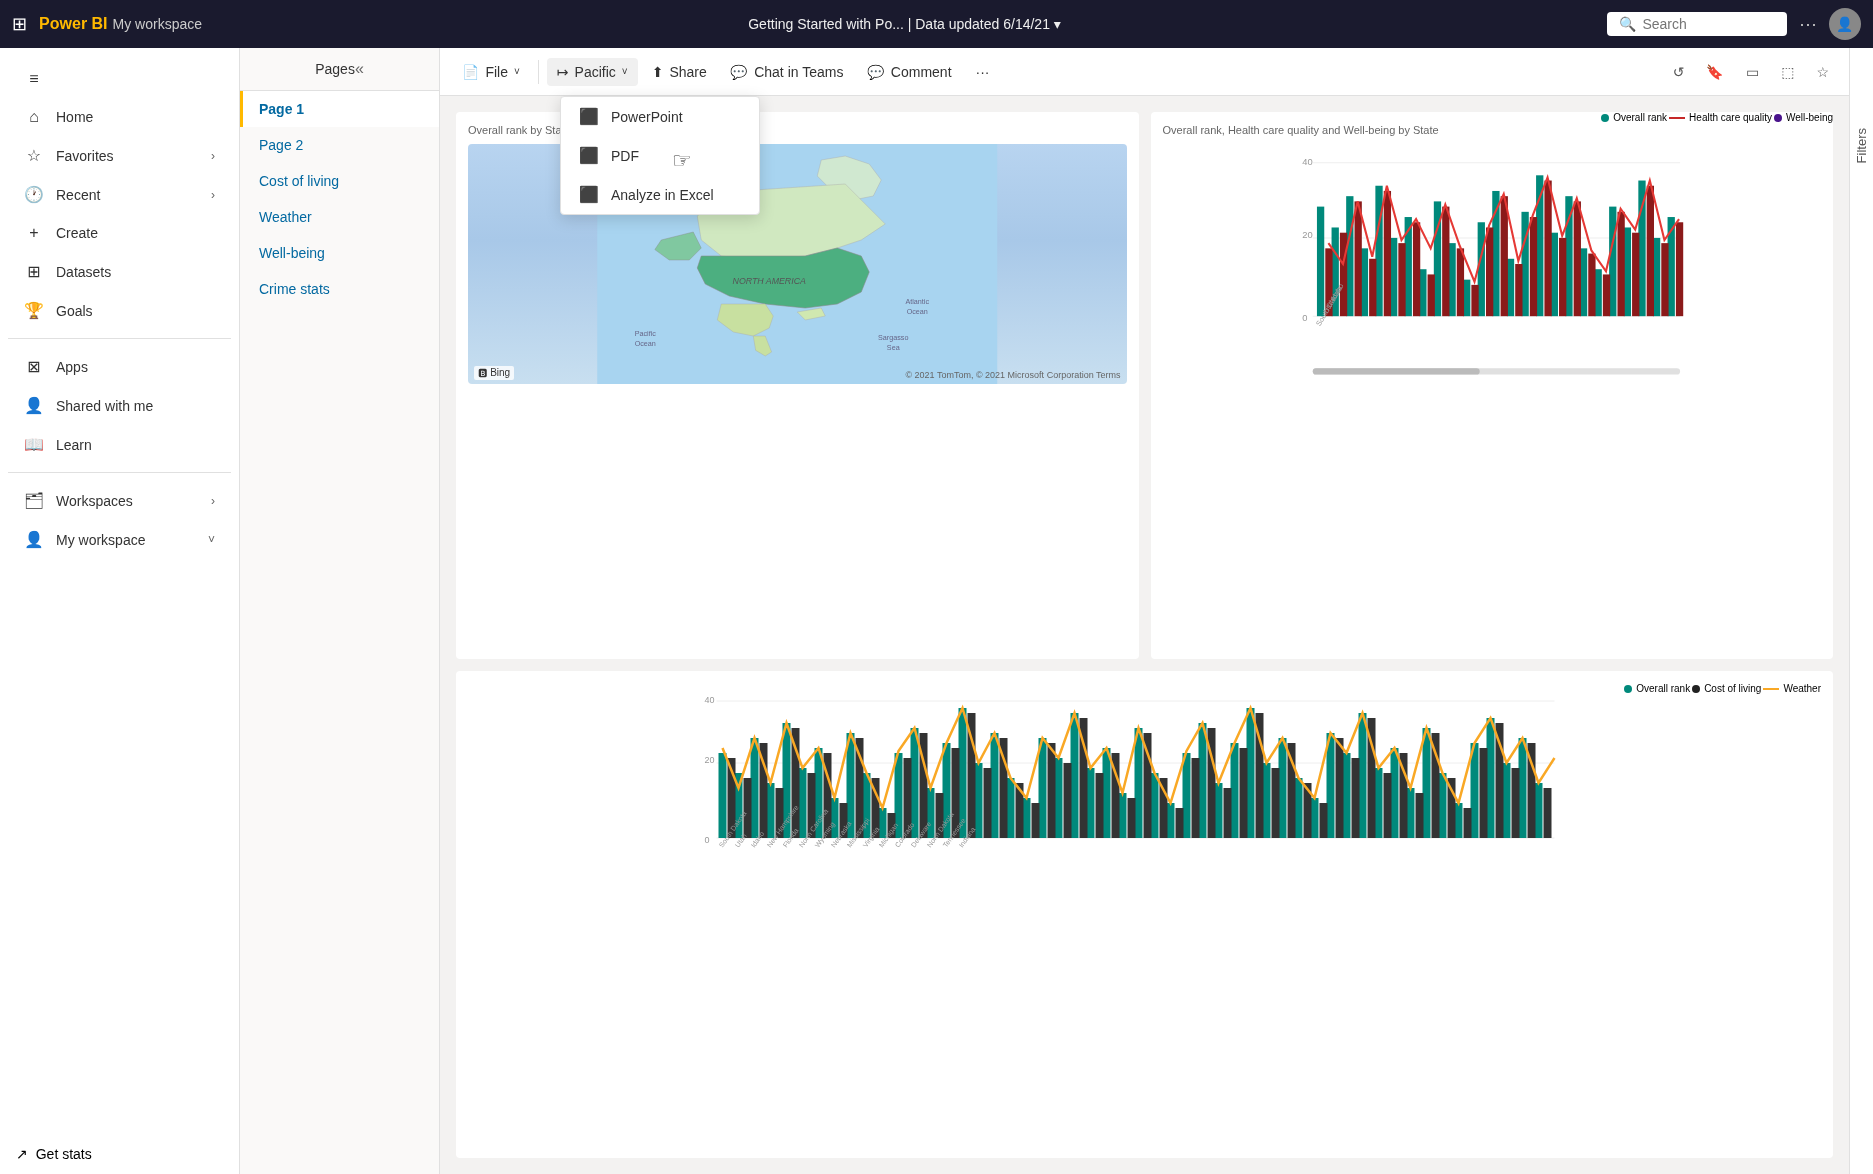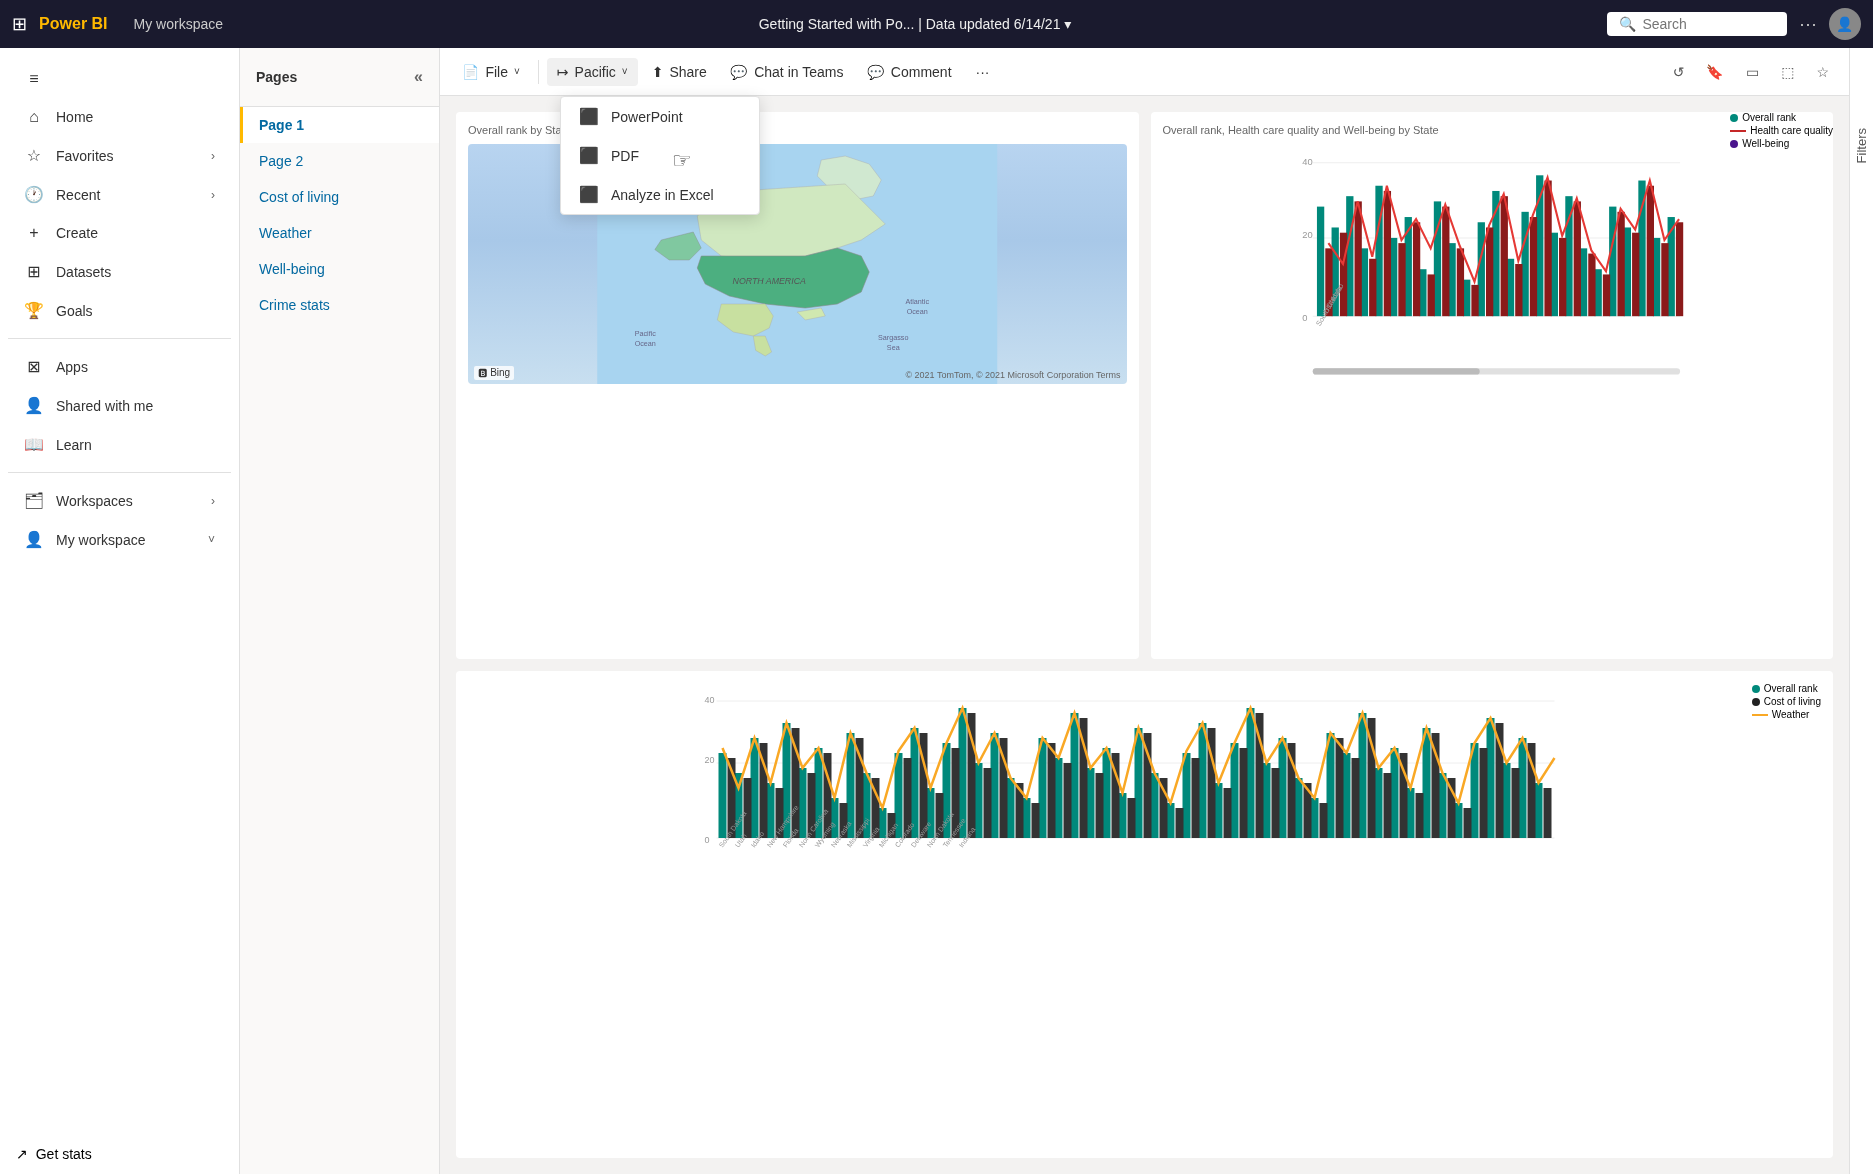--- a/index.html
+++ b/index.html
@@ -6,21 +6,21 @@
     body { font-family: 'Segoe UI', sans-serif; font-size: 14px; background: #f3f2f1; overflow: hidden; }
 
     
     .topbar {
       display: flex; align-items: center;
       background: #1a1a2e; color: #fff;
       height: 48px; padding: 0 12px;
       position: fixed; top: 0; left: 0; right: 0; z-index: 100;
     }
     .topbar-waffle { cursor: pointer; margin-right: 12px; font-size: 18px; }
-    .topbar-logo { font-size: 16px; font-weight: 700; margin-right: 26px; color: #ffb900; }
+    .topbar-logo { font-size: 16px; font-weight: 700; margin-right: 5px; color: #ffb900; }
     .topbar-workspace { font-size: 14px; color: #ccc; margin-right: auto; }
     .topbar-title { font-size: 14px; color: #eee; flex: 1; text-align: center; }
     .topbar-search {
       background: #fff; color: #333; border-radius: 4px;
       display: flex; align-items: center; padding: 4px 12px;
       width: 180px; font-size: 14px; margin-right: 12px;
     }
     .topbar-search input { border: none; outline: none; font-size: 14px; width: 130px; }
     .topbar-more { font-size: 18px; cursor: pointer; color: #ccc; margin-right: 12px; }
     .topbar-avatar {
@@ -48,22 +48,22 @@
     .nav-item .chevron { margin-left: auto; font-size: 12px; color: #666; }
     .nav-divider { border: none; border-top: 1px solid #e0e0e0; margin: 8px 0; }
 
     
     .pages-panel {
       width: 200px; background: #faf9f8; border-right: 1px solid #e0e0e0;
       display: flex; flex-direction: column;
       flex-shrink: 0;
     }
     .pages-header {
-      display: flex; align-items: center; justify-content: space-between;
-      padding: 20px 16px; font-size: 14px; font-weight: 700; color: #333;
+      display: flex; align-items: center; justify-content: center;
+      padding: 12px 16px; font-size: 14px; font-weight: 400; color: #333;
       border-bottom: 1px solid #e0e0e0;
     }
     .pages-collapse { cursor: pointer; font-size: 16px; color: #666; }
     .page-item {
       padding: 10px 16px; cursor: pointer; font-size: 14px; color: #0369a1;
       border-left: 3px solid transparent;
     }
     .page-item.active {
       border-left: 3px solid #ffb900; background: #fff;
       font-weight: 600;
@@ -133,21 +133,21 @@
     }
     .map-copyright {
       position: absolute; bottom: 4px; right: 6px;
       font-size: 9px; color: #666;
     }
 
     
     .chart-top-right { height: 240px; position: relative; }
     .chart-legend {
       position: absolute; top: 0; right: 0;
-      font-size: 10px; display: flex; flex-direction: column; gap: 2px;
+      font-size: 10px; display: flex; flex-direction: row; gap: 2px;
     }
     .legend-item { display: flex; align-items: center; gap: 4px; }
     .legend-dot { width: 8px; height: 8px; border-radius: 50%; }
     .legend-line { width: 16px; height: 2px; }
 
     
     .filters-panel {
       width: 24px; background: #fff; border-left: 1px solid #e0e0e0;
       display: flex; align-items: flex-start; justify-content: center;
       padding-top: 80px; cursor: pointer;

